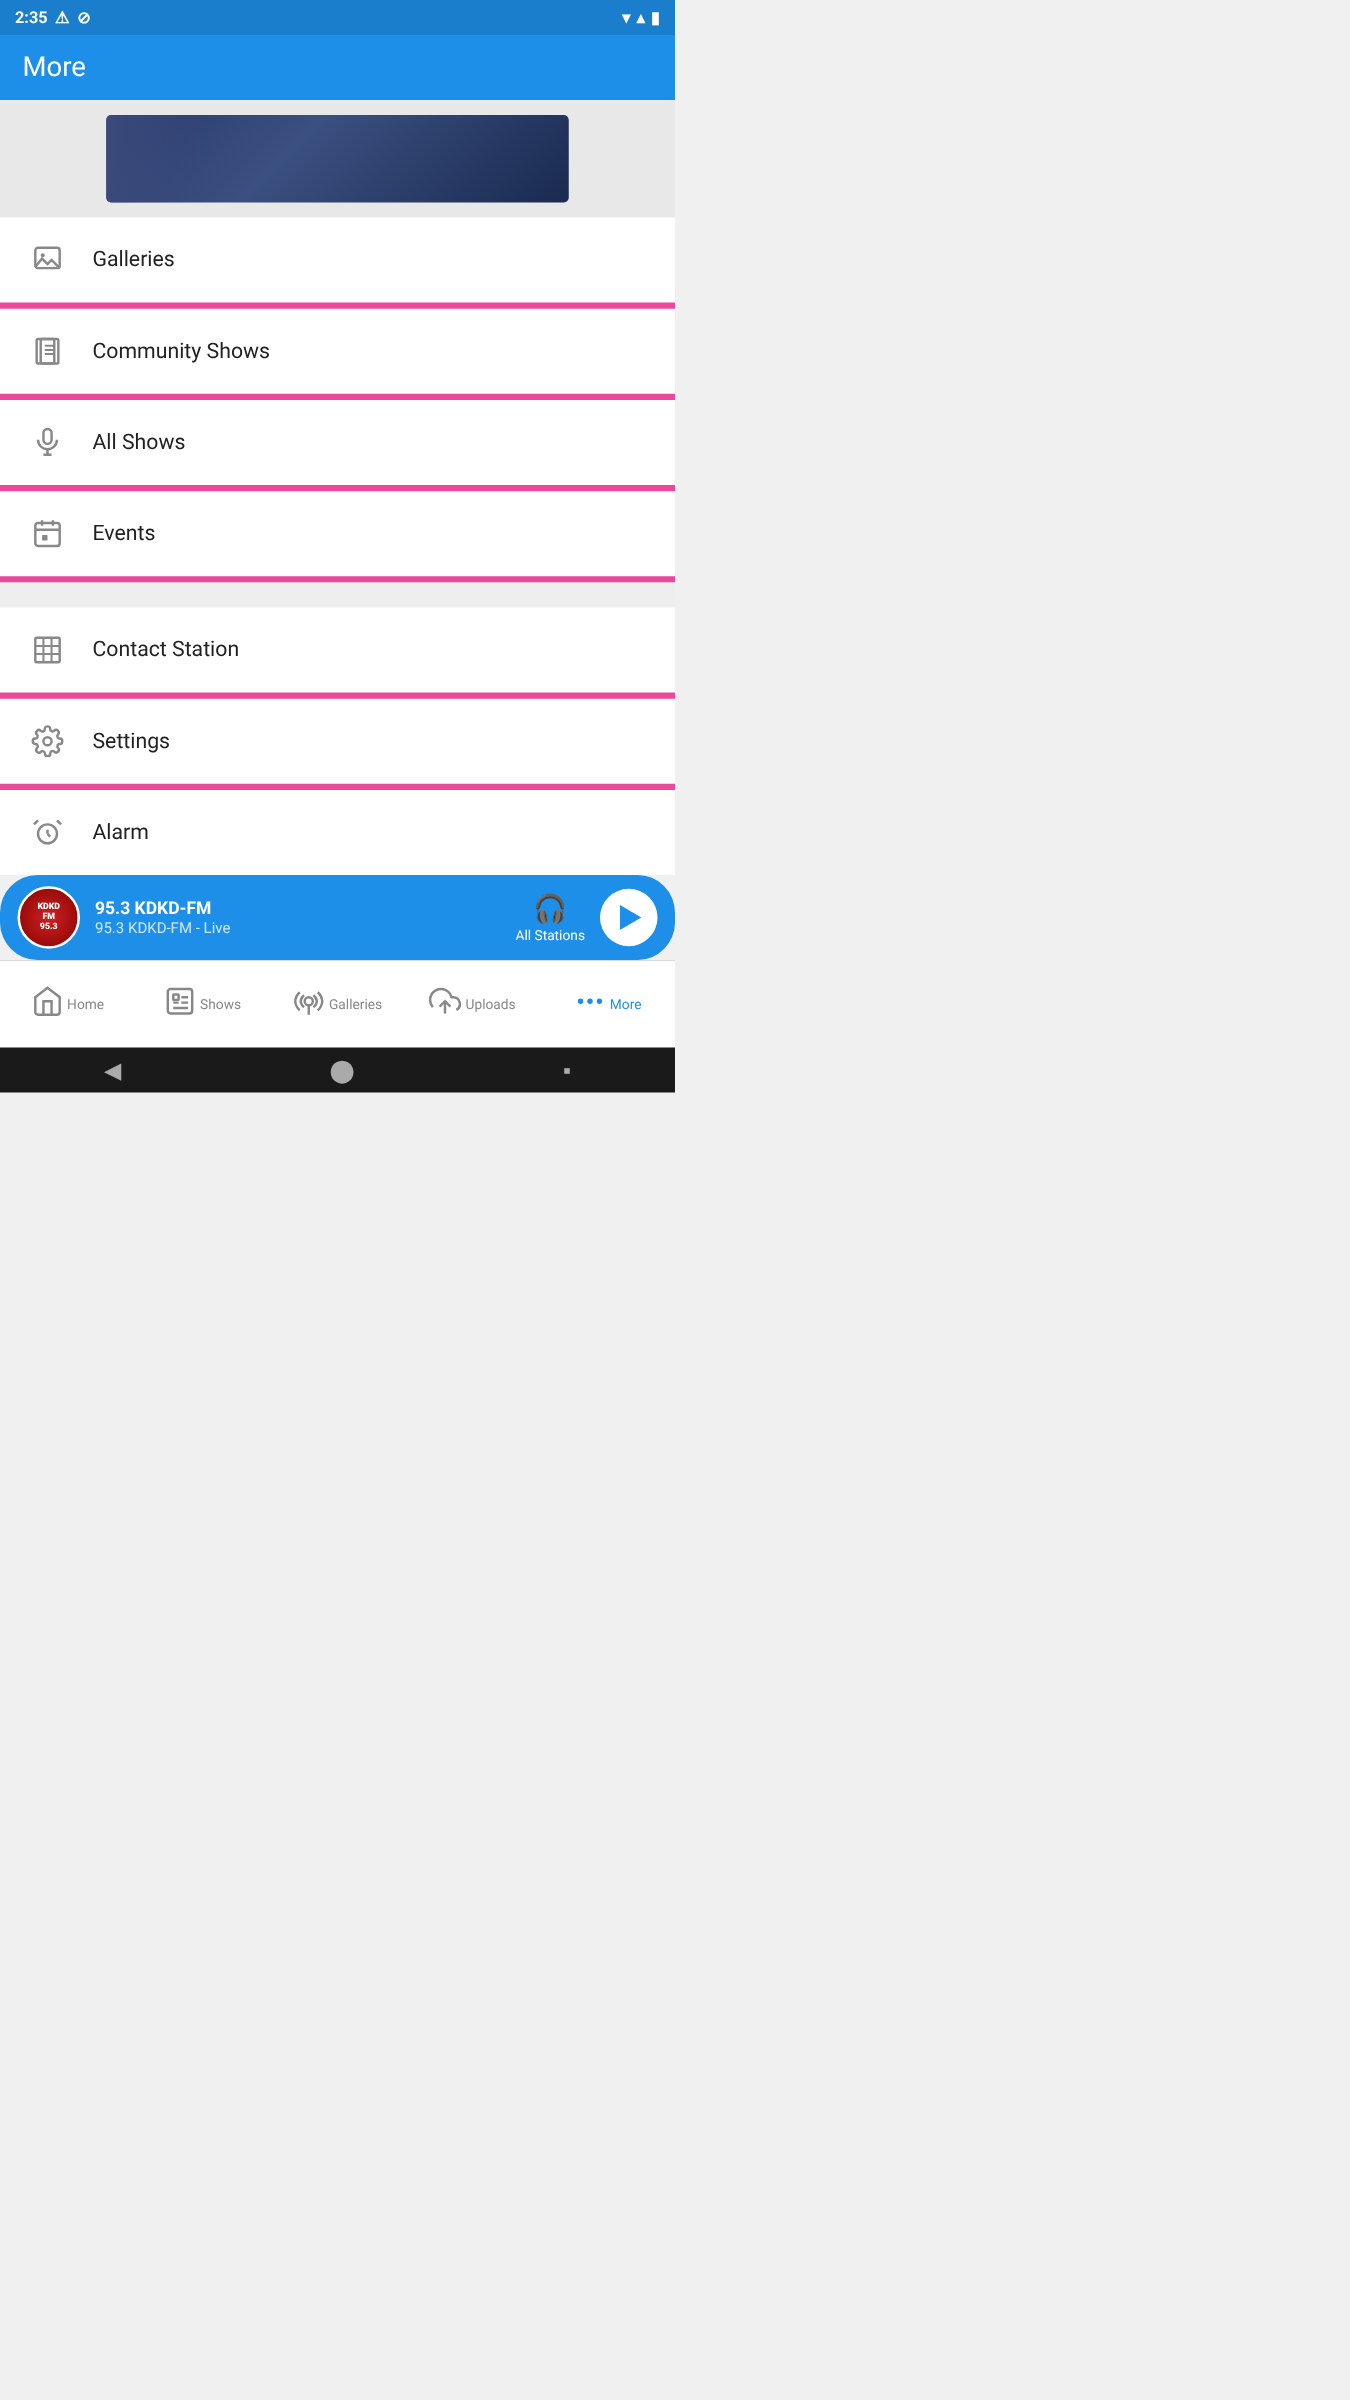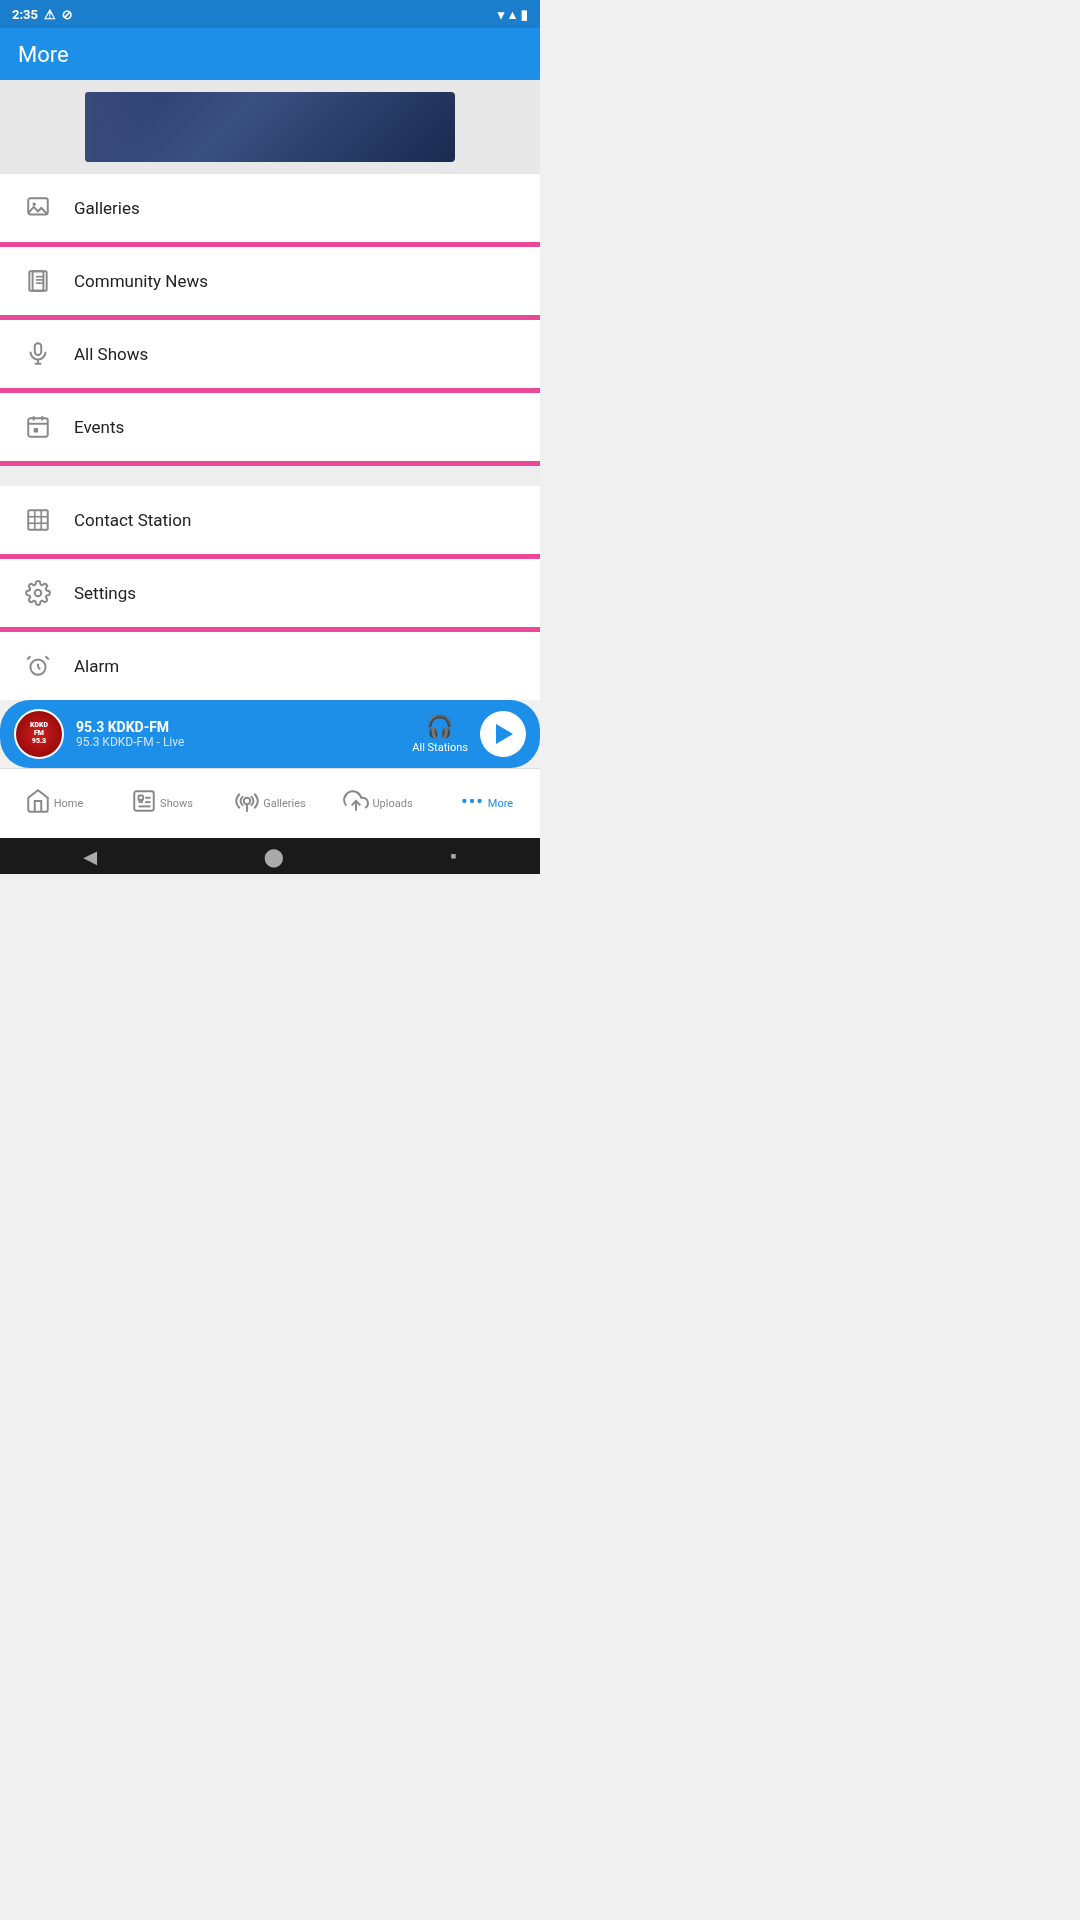--- a/index.html
+++ b/index.html
@@ -297,21 +297,21 @@
   <div class="menu-item">
     <div class="menu-icon svg-icon">
       <svg viewBox="0 0 24 24">
           <rect x="4" y="3" width="13" height="18" rx="1" fill="none" stroke="#888" stroke-width="1.8"></rect>
           <rect x="7" y="3" width="13" height="18" rx="1" fill="none" stroke="#888" stroke-width="1.8"></rect>
           <line x1="10" y1="8" x2="17" y2="8" stroke="#888" stroke-width="1.5"></line>
           <line x1="10" y1="11" x2="17" y2="11" stroke="#888" stroke-width="1.5"></line>
           <line x1="10" y1="14" x2="17" y2="14" stroke="#888" stroke-width="1.5"></line>
         </svg>
     </div>
-    <span class="menu-label">Community News</span>
+    <span class="menu-label">Community Shows</span>
   </div>
 
   <div class="menu-item">
     <div class="menu-icon svg-icon">
       <svg viewBox="0 0 24 24">
           <rect x="9" y="2" width="6" height="11" rx="3" fill="none" stroke="#888" stroke-width="1.8"></rect>
           <path d="M5 10a7 7 0 0 0 14 0" fill="none" stroke="#888" stroke-width="1.8"></path>
           <line x1="12" y1="21" x2="12" y2="17" stroke="#888" stroke-width="1.8"></line>
           <line x1="9" y1="21" x2="15" y2="21" stroke="#888" stroke-width="1.8"></line>
         </svg>

